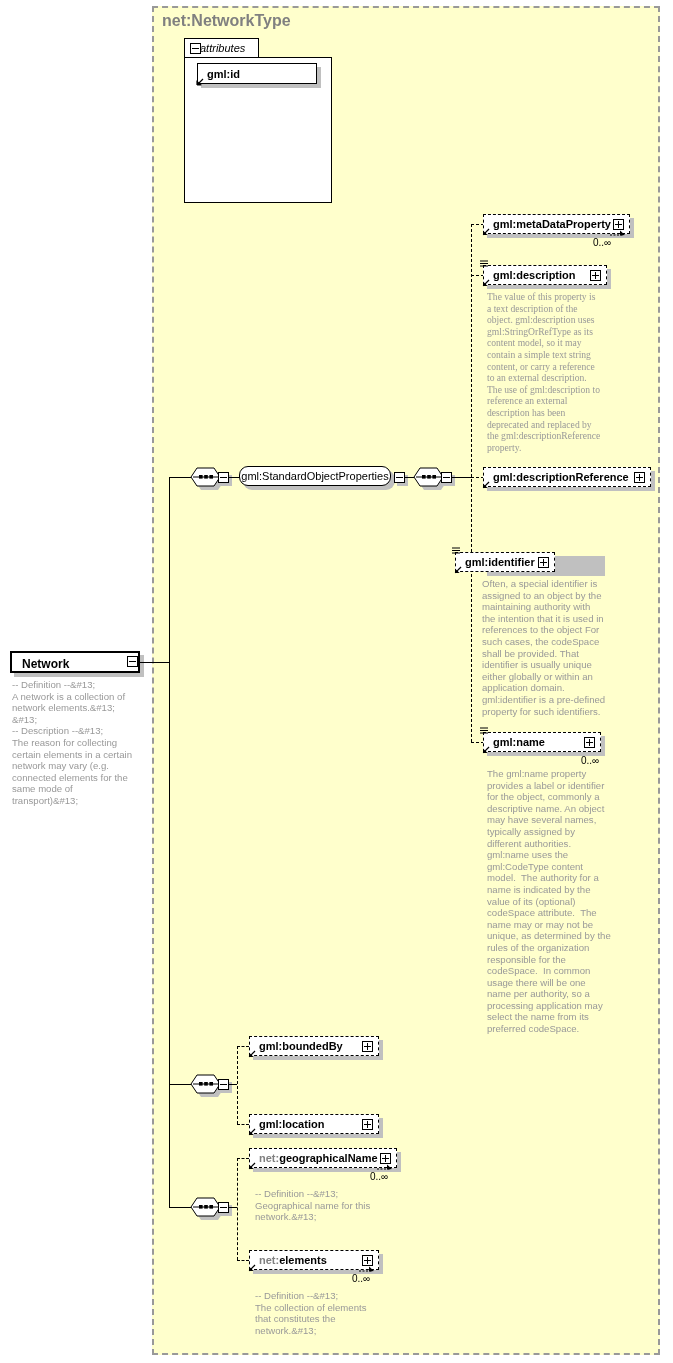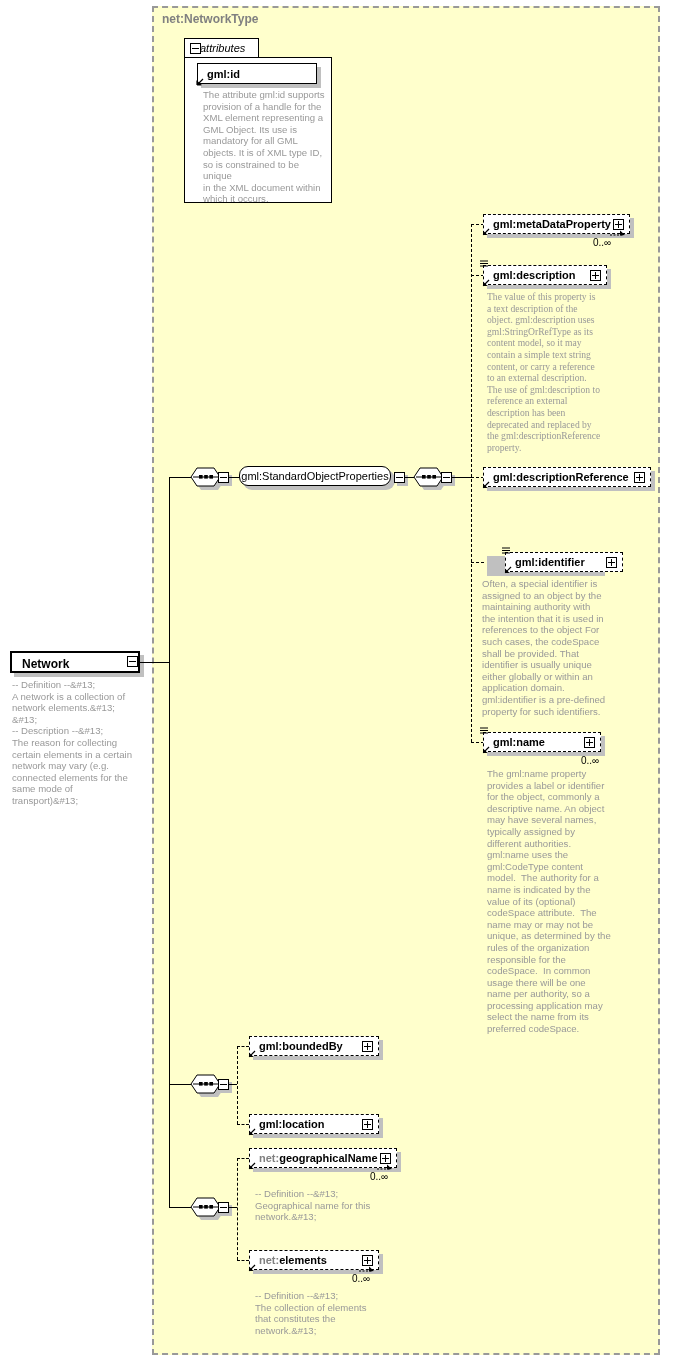--- a/index.html
+++ b/index.html
@@ -20,21 +20,21 @@
     position:absolute;
     left:152px; top:6px;
     width:508px; height:1349px;
     background:#ffffcc;
     border:2px dashed #999999;
     box-sizing:border-box;
   }
   .type-title{
     position:absolute;
     left:162px; top:12px;
-    font-size:12px;
+    font-size:16px;
     font-weight:bold;
     color:#808080;
     letter-spacing:0px;
     white-space:nowrap;
   }
 
   
   .attr-tab{
     position:absolute;
     left:184px; top:38px;
@@ -234,29 +234,20 @@
   <div class="attr-body"></div>
 
   <div class="shadow" style="left:201px;top:67px;width:120px;height:21px;"></div>
   <div class="node" style="left:197px;top:63px;width:120px;height:21px;z-index:2;">
     <svg class="ref-arrow" viewBox="0 0 9 9">
       <path d="M8 1 L2 7 M2 7 L6.4 7 M2 7 L2 2.6" stroke="#000" stroke-width="1.2" fill="none"></path>
       <path d="M2 7 L6.6 7 L2 2.4 Z" fill="#000"></path>
     </svg>
     <span class="nlabel">gml:id</span>
   </div>
-  <div class="annot" style="left:203px;top:89px;width:124px;">The attribute gml:id supports
-provision of a handle for the
-XML element representing a
-GML Object. Its use is
-mandatory for all GML
-objects. It is of XML type ID,
-so is constrained to be unique
-in the XML document within
-which it occurs.</div>
 
   <div class="shadow" style="left:14px;top:655px;width:130px;height:22px;"></div>
   <div class="root-box">
     <span class="rlabel">Network</span>
   </div>
   <div class="minus-box" style="left:127px;top:656px;z-index:4;"></div>
   <div class="annot" style="left:12px;top:679px;width:128px;">-- Definition --&amp;#13;
 A network is a collection of
 network elements.&amp;#13;
 &amp;#13;
@@ -366,21 +357,21 @@
     <svg class="ref-arrow" viewBox="0 0 9 9">
       <path d="M2 7 L6.6 7 L2 2.4 Z" fill="#000"></path>
       <path d="M8 1 L2.2 6.8" stroke="#000" stroke-width="1.2" fill="none"></path>
     </svg>
     <span class="nlabel">gml:descriptionReference</span>
     <div class="plus-box" style="right:5px;top:4px;"></div>
   </div>
 
   <div class="dln-h" style="left:471px;top:562px;width:13px;"></div>
   <div class="shadow" style="left:487px;top:556px;width:118px;height:20px;"></div>
-  <div class="node dashed" style="left:505px;top:552px;width:118px;height:20px;z-index:2;text-align:right;">
+  <div class="node dashed" style="left:455px;top:552px;width:100px;height:20px;z-index:2;text-align:right;">
     <svg class="lines-icon" viewBox="0 0 8 9">
       <rect x="0" y="0.5" width="8" height="1" fill="#000"></rect>
       <rect x="0" y="3" width="8" height="1" fill="#000"></rect>
       <rect x="0" y="5.5" width="8" height="1" fill="#000"></rect>
     </svg>
     <svg class="ref-arrow" viewBox="0 0 9 9">
       <path d="M2 7 L6.6 7 L2 2.4 Z" fill="#000"></path>
       <path d="M8 1 L2.2 6.8" stroke="#000" stroke-width="1.2" fill="none"></path>
     </svg>
     <span class="nlabel">gml:identifier</span>

